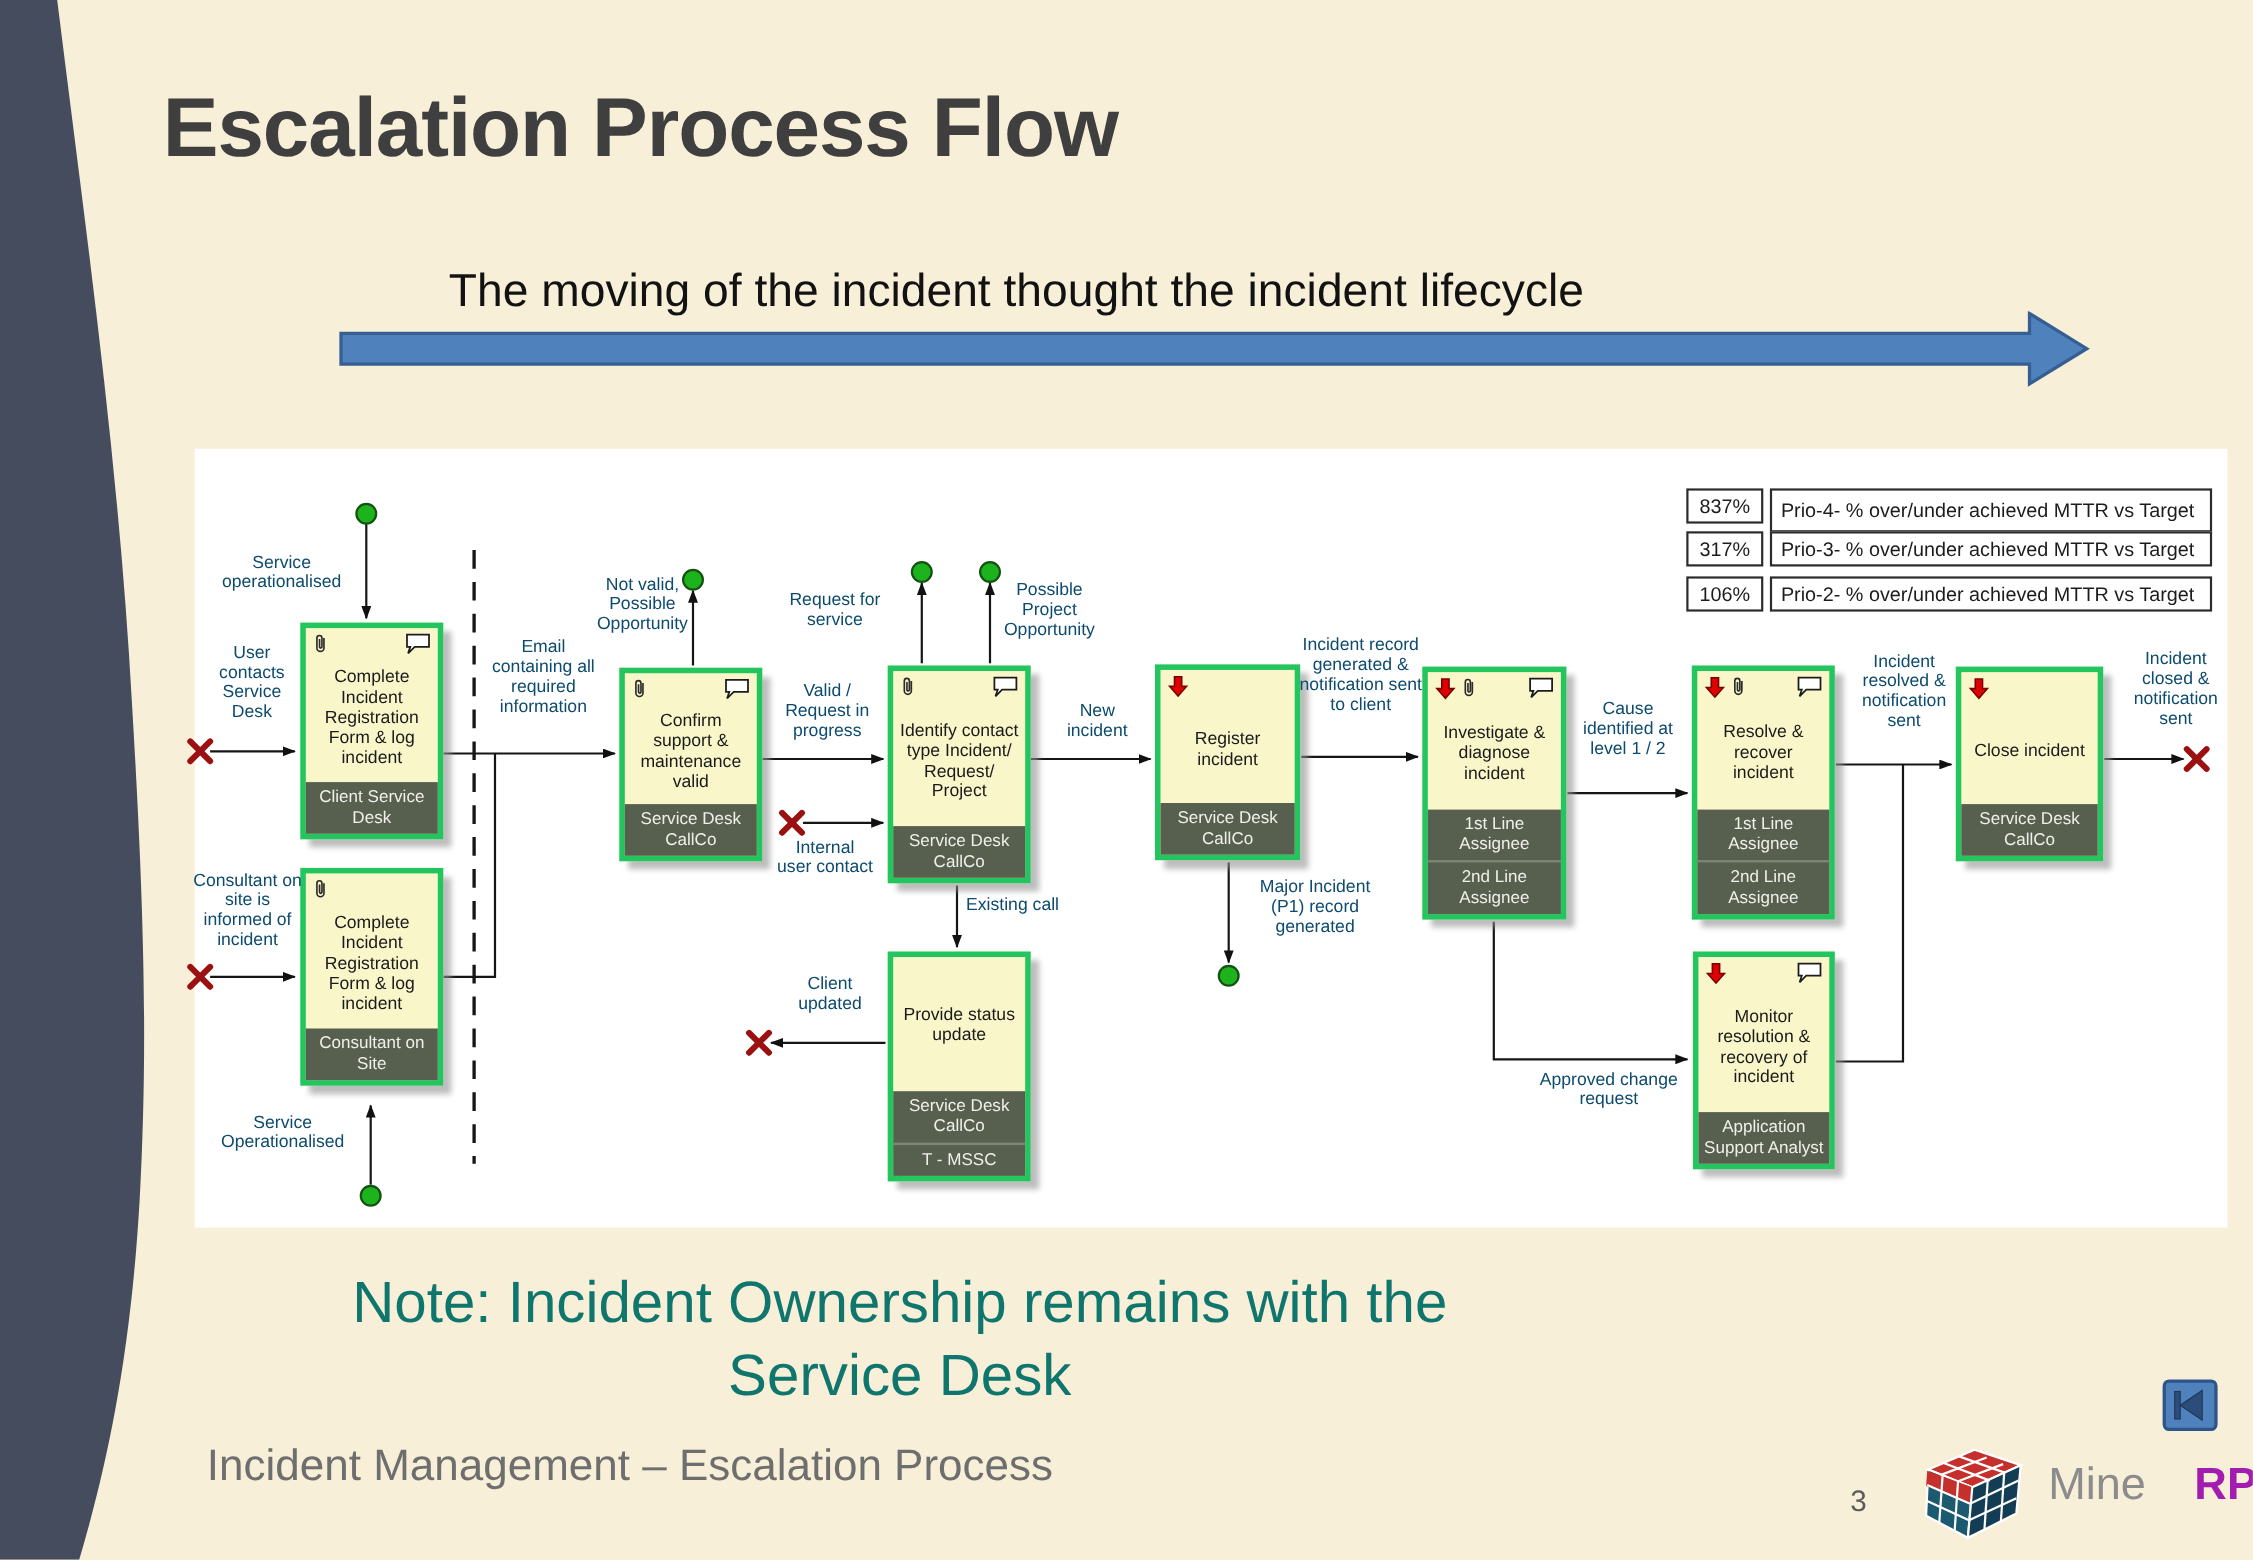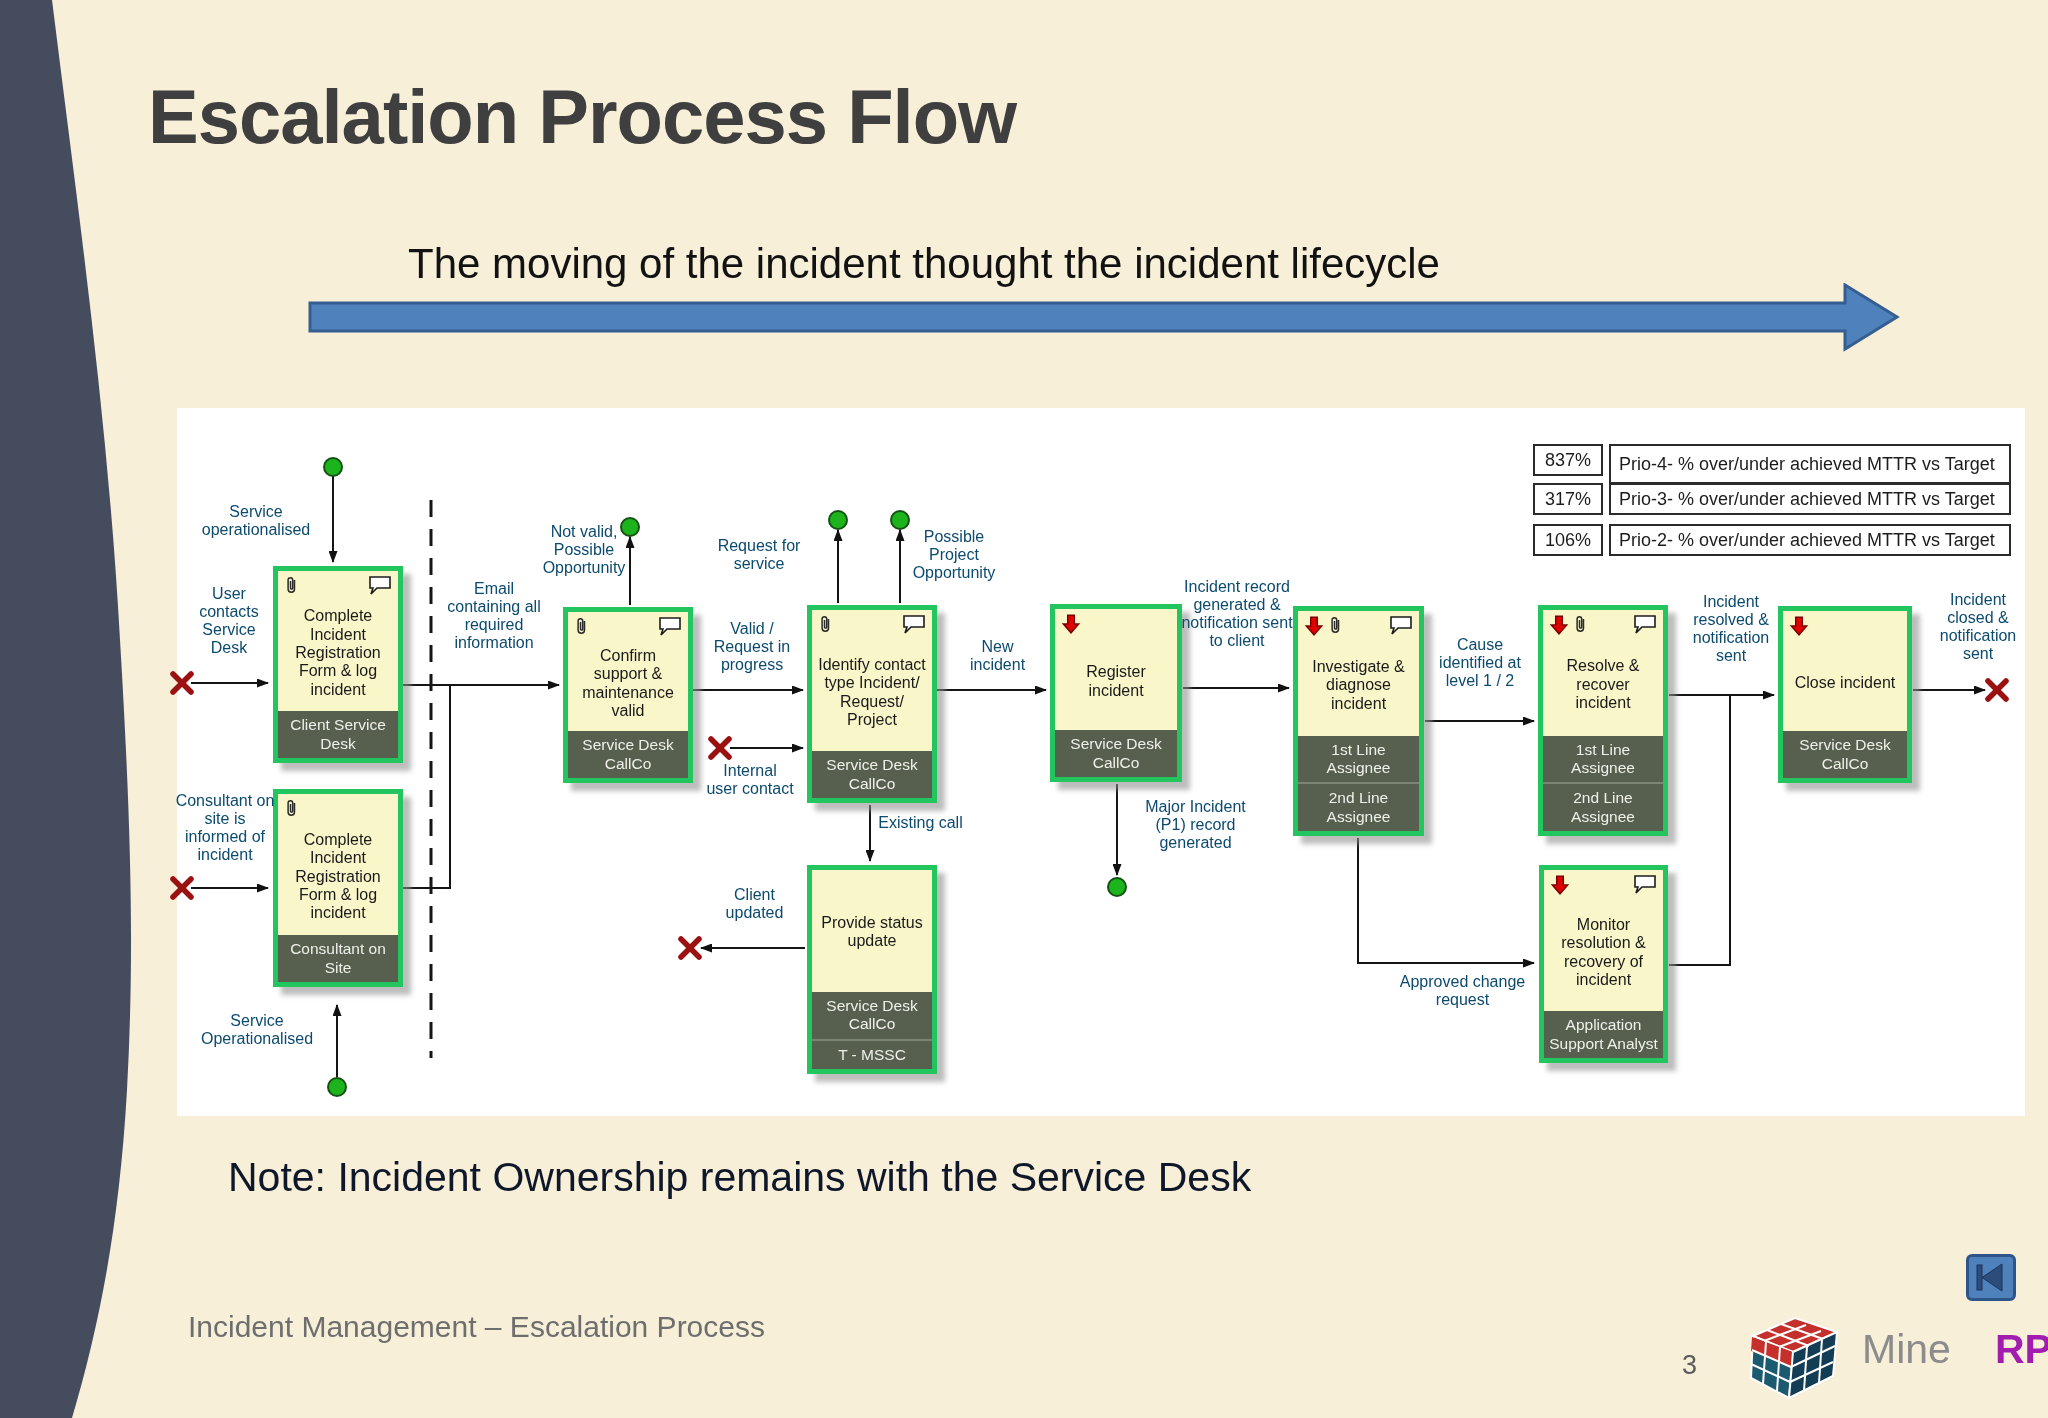--- a/index.html
+++ b/index.html
@@ -15,25 +15,25 @@
   .subtitle{
     position:absolute;left:408px;top:240px;
     font-size:42px;color:#121212;white-space:nowrap;
   }
   .panel{
     position:absolute;left:177px;top:408px;width:1848px;height:708px;
     background:#ffffff;
   }
   .note{
     position:absolute;left:228px;top:1152px;width:1180px;
-    font-size:41px;color:#0f172a;line-height:1.25;
+    font-size:53px;color:#0f766e;line-height:1.25;text-align:center;
   }
   .slide-footer{
     position:absolute;left:188px;top:1310px;
-    font-size:30px;color:#6e6e6e;letter-spacing:0px;
+    font-size:40px;color:#6e6e6e;letter-spacing:0px;
   }
   .page-num{
     position:absolute;left:1682px;top:1350px;font-size:27px;color:#5b5b5b;
   }
   .logo-text{
     position:absolute;left:1862px;top:1326px;font-size:41px;color:#8c8c8c;
   }
   .logo-text b{color:#a21caf;font-weight:700;margin-left:44px;}
   .back-btn{
     position:absolute;left:1966px;top:1254px;width:50px;height:47px;

